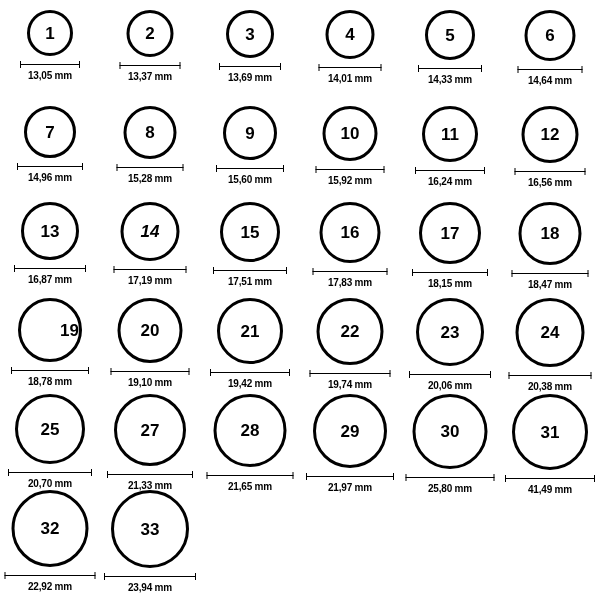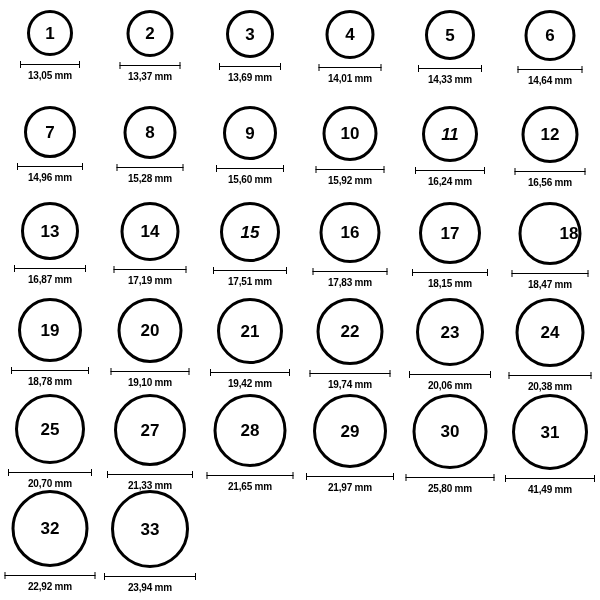--- a/index.html
+++ b/index.html
@@ -220,21 +220,21 @@
           <div class="measure" style="width: 69px;">
             <div class="bar"></div>
             <div class="tick"></div>
             <div class="tick"></div>
           </div>
           <div class="mm-label">15,92 mm</div>
         </div>
       </div>
       <div class="cell">
         <div class="ring-wrap">
-          <div class="ring" style="width: 56px; height: 56px; font-style: italic;">
+          <div class="ring" style="width: 56px; height: 56px;">
             <span class="ring-size">11</span>
           </div>
           <div class="measure" style="width: 70px;">
             <div class="bar"></div>
             <div class="tick"></div>
             <div class="tick"></div>
           </div>
           <div class="mm-label">16,24 mm</div>
         </div>
       </div>
@@ -259,34 +259,34 @@
           <div class="measure" style="width: 72px;">
             <div class="bar"></div>
             <div class="tick"></div>
             <div class="tick"></div>
           </div>
           <div class="mm-label">16,87 mm</div>
         </div>
       </div>
       <div class="cell">
         <div class="ring-wrap">
-          <div class="ring" style="width: 59px; height: 59px;">
+          <div class="ring" style="width: 59px; height: 59px; font-style: italic;">
             <span class="ring-size">14</span>
           </div>
           <div class="measure" style="width: 73px;">
             <div class="bar"></div>
             <div class="tick"></div>
             <div class="tick"></div>
           </div>
           <div class="mm-label">17,19 mm</div>
         </div>
       </div>
       <div class="cell">
         <div class="ring-wrap">
-          <div class="ring" style="width: 60px; height: 60px; font-style: italic;">
+          <div class="ring" style="width: 60px; height: 60px;">
             <span class="ring-size">15</span>
           </div>
           <div class="measure" style="width: 74px;">
             <div class="bar"></div>
             <div class="tick"></div>
             <div class="tick"></div>
           </div>
           <div class="mm-label">17,51 mm</div>
         </div>
       </div>
@@ -311,34 +311,34 @@
           <div class="measure" style="width: 76px;">
             <div class="bar"></div>
             <div class="tick"></div>
             <div class="tick"></div>
           </div>
           <div class="mm-label">18,15 mm</div>
         </div>
       </div>
       <div class="cell">
         <div class="ring-wrap">
-          <div class="ring" style="width: 63px; height: 63px; justify-content: flex-end;">
+          <div class="ring" style="width: 63px; height: 63px;">
             <span class="ring-size">18</span>
           </div>
           <div class="measure" style="width: 77px;">
             <div class="bar"></div>
             <div class="tick"></div>
             <div class="tick"></div>
           </div>
           <div class="mm-label">18,47 mm</div>
         </div>
       </div>
       <div class="cell">
         <div class="ring-wrap">
-          <div class="ring" style="width: 64px; height: 64px;">
+          <div class="ring" style="width: 64px; height: 64px; justify-content: flex-end;">
             <span class="ring-size">19</span>
           </div>
           <div class="measure" style="width: 78px;">
             <div class="bar"></div>
             <div class="tick"></div>
             <div class="tick"></div>
           </div>
           <div class="mm-label">18,78 mm</div>
         </div>
       </div>

